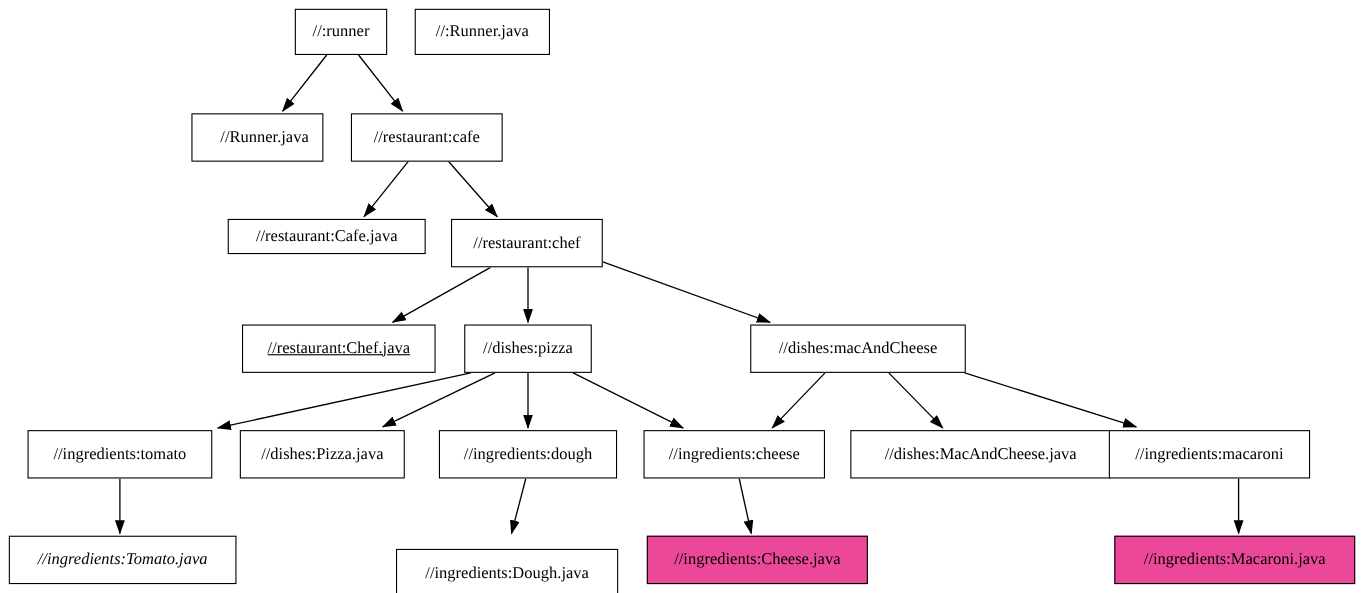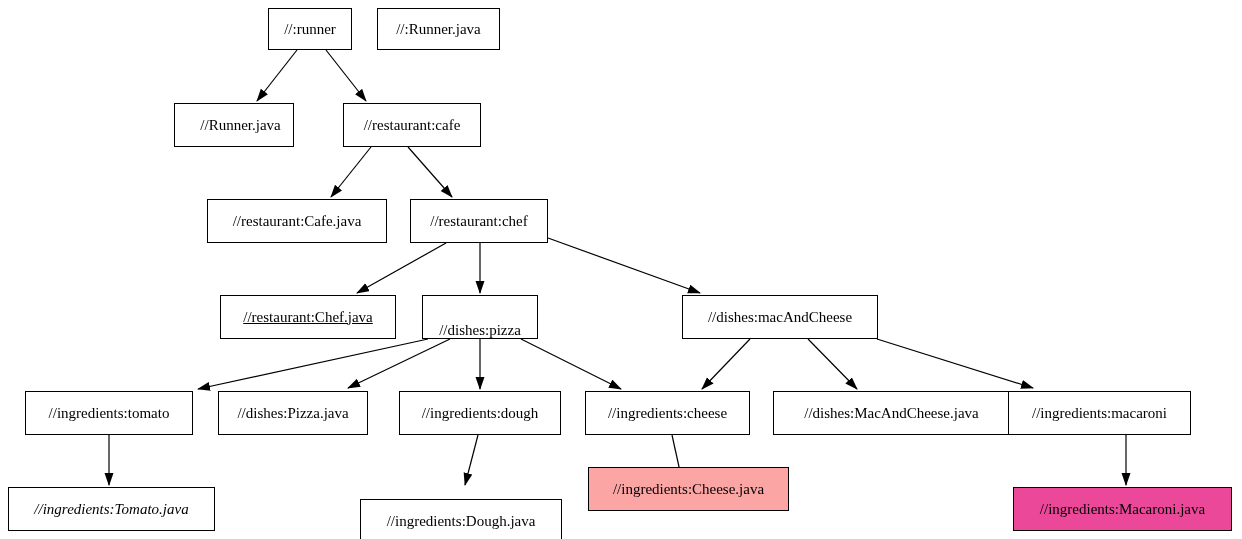--- a/index.html
+++ b/index.html
@@ -83,33 +83,33 @@
   <div class="nodes-layer">
       <div class="graph-node" style="left: 268px; top: 8px; width: 84px; height: 42px; border-color: rgb(0, 0, 0); background: rgb(255, 255, 255);">
         <span>//:runner</span>
       </div>
       <div class="graph-node" style="left: 377px; top: 8px; width: 123px; height: 42px; border-color: rgb(0, 0, 0); background: rgb(255, 255, 255);">
         <span>//:Runner.java</span>
       </div>
       <div class="graph-node" style="left: 174px; top: 103px; width: 120px; height: 44px; border-color: rgb(0, 0, 0); background: rgb(255, 255, 255); padding-left: 13px;">
         <span>//Runner.java</span>
       </div>
-      <div class="graph-node" style="left: 319px; top: 103px; width: 138px; height: 44px; border-color: rgb(0, 0, 0); background: rgb(255, 255, 255); margin-left: 24px;">
+      <div class="graph-node" style="left: 319px; top: 103px; width: 138px; height: 44px; border-color: rgb(0, 0, 0); background: rgb(255, 255, 255);">
         <span>//restaurant:cafe</span>
       </div>
-      <div class="graph-node" style="left: 207px; top: 199px; width: 180px; height: 44px; border-color: rgb(0, 0, 0); background: rgb(255, 255, 255);">
+      <div class="graph-node" style="left: 207px; top: 199px; width: 180px; height: 32px; border-color: rgb(0, 0, 0); background: rgb(255, 255, 255);">
         <span>//restaurant:Cafe.java</span>
       </div>
       <div class="graph-node" style="left: 410px; top: 199px; width: 138px; height: 44px; border-color: rgb(0, 0, 0); background: rgb(255, 255, 255);">
         <span>//restaurant:chef</span>
       </div>
       <div class="graph-node" style="left: 220px; top: 295px; width: 176px; height: 44px; border-color: rgb(0, 0, 0); background: rgb(255, 255, 255); text-decoration: underline;">
         <span>//restaurant:Chef.java</span>
       </div>
-      <div class="graph-node" style="left: 422px; top: 295px; width: 116px; height: 44px; border-color: rgb(0, 0, 0); background: rgb(255, 255, 255); align-items: flex-end;">
+      <div class="graph-node" style="left: 422px; top: 295px; width: 116px; height: 44px; border-color: rgb(0, 0, 0); background: rgb(255, 255, 255);">
         <span>//dishes:pizza</span>
       </div>
       <div class="graph-node" style="left: 682px; top: 295px; width: 196px; height: 44px; border-color: rgb(0, 0, 0); background: rgb(255, 255, 255);">
         <span>//dishes:macAndCheese</span>
       </div>
       <div class="graph-node" style="left: 25px; top: 391px; width: 168px; height: 44px; border-color: rgb(0, 0, 0); background: rgb(255, 255, 255);">
         <span>//ingredients:tomato</span>
       </div>
       <div class="graph-node" style="left: 218px; top: 391px; width: 150px; height: 44px; border-color: rgb(0, 0, 0); background: rgb(255, 255, 255);">
         <span>//dishes:Pizza.java</span>
@@ -125,20 +125,20 @@
       </div>
       <div class="graph-node" style="left: 1008px; top: 391px; width: 183px; height: 44px; border-color: rgb(0, 0, 0); background: rgb(255, 255, 255);">
         <span>//ingredients:macaroni</span>
       </div>
       <div class="graph-node" style="left: 8px; top: 487px; width: 207px; height: 44px; border-color: rgb(0, 0, 0); background: rgb(255, 255, 255); font-style: italic;">
         <span>//ingredients:Tomato.java</span>
       </div>
       <div class="graph-node" style="left: 360px; top: 499px; width: 202px; height: 44px; border-color: rgb(0, 0, 0); background: rgb(255, 255, 255);">
         <span>//ingredients:Dough.java</span>
       </div>
-      <div class="graph-node" style="left: 588px; top: 467px; width: 201px; height: 44px; border-color: rgb(0, 0, 0); background: #fca5a5;">
+      <div class="graph-node" style="left: 588px; top: 487px; width: 201px; height: 44px; border-color: rgb(0, 0, 0); background: #ec4899;">
         <span>//ingredients:Cheese.java</span>
       </div>
       <div class="graph-node" style="left: 1013px; top: 487px; width: 219px; height: 44px; border-color: rgb(0, 0, 0); background: #ec4899;">
         <span>//ingredients:Macaroni.java</span>
       </div>
     </div>
 </div>
 
 </body></html>

